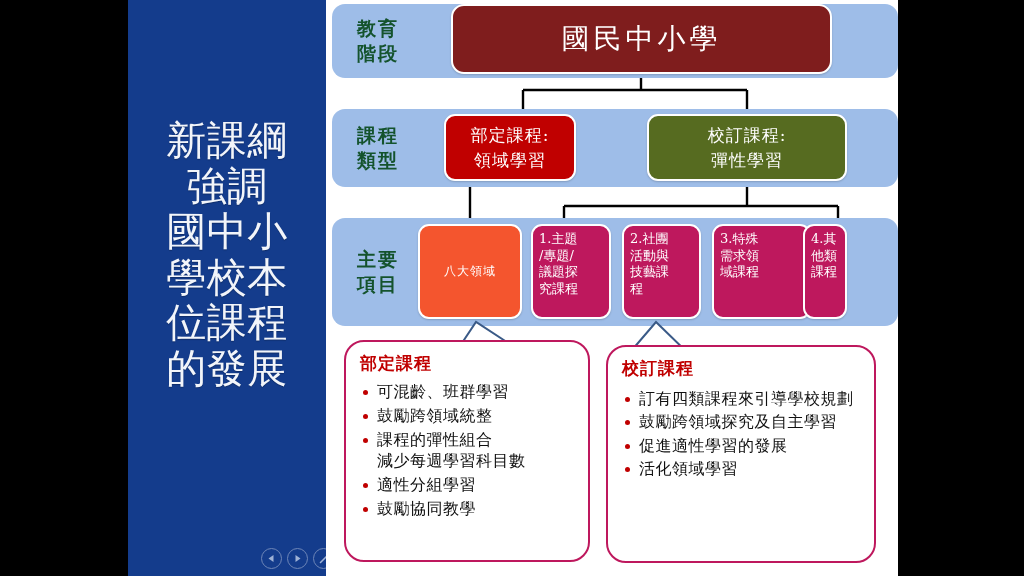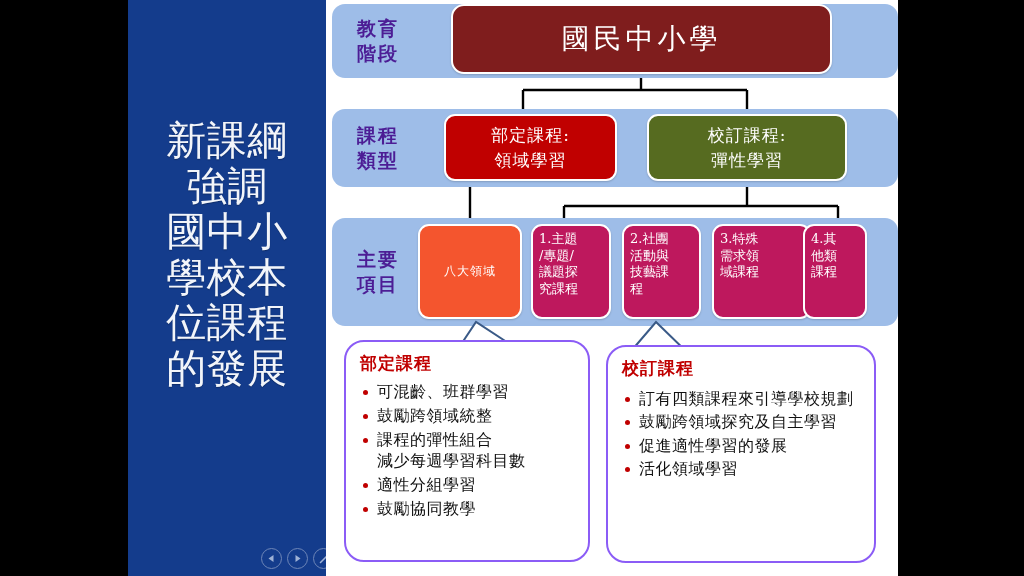--- a/index.html
+++ b/index.html
@@ -78,21 +78,21 @@
   #band-2 { top: 109px; height: 78px; }
   #band-3 { top: 218px; height: 108px; }
 
   .band-label {
     position: absolute;
     left: 14px;
     top: 50%;
     transform: translateY(-50%);
     width: 64px;
     text-align: center;
-    color: #4c1d95;
+    color: #14532d;
     font-size: 19px;
     line-height: 1.3;
     letter-spacing: 2px;
     white-space: pre-line;
     font-family: "DejaVu Serif", "Liberation Serif", serif;
     font-weight: 700;
   }
 
   
   .node {
@@ -113,21 +113,21 @@
     left: 125px; top: 4px;
     width: 381px; height: 70px;
     background: #7f1d1d;
     font-size: 28px;
     letter-spacing: 4px;
     border-radius: 13px;
   }
 
   #node-bu {
     left: 118px; top: 114px;
-    width: 173px; height: 67px;
+    width: 132px; height: 67px;
     background: #C00000;
     font-size: 17px;
     line-height: 1.42;
     letter-spacing: 1px;
   }
   #node-xiao {
     left: 321px; top: 114px;
     width: 200px; height: 67px;
     background: #566B20;
     font-size: 17px;
@@ -151,35 +151,35 @@
     line-height: 1.28;
     letter-spacing: 0px;
     align-items: flex-start;
     justify-content: flex-start;
     text-align: left;
     padding: 5px 4px 0 6px;
   }
   #node-i1 { left: 205px; width: 80px; }
   #node-i2 { left: 296px; width: 79px; }
   #node-i3 { left: 386px; width: 99px; }
-  #node-i4 { left: 477px; width: 64px; }
+  #node-i4 { left: 477px; width: 44px; }
 
   
   #connectors {
     position: absolute;
     left: 0; top: 0;
     width: 572px; height: 576px;
     pointer-events: none;
   }
 
   
   .callout {
     position: absolute;
     background: #FFFFFF;
-    border: 2px solid #8b5cf6;
+    border: 2px solid #be185d;
     border-radius: 20px;
     padding: 10px 10px 8px 14px;
     font-family: "DejaVu Serif", "Liberation Serif", serif;
   }
   #callout-left  { left: 18px;  top: 340px; width: 246px; height: 222px; }
   #callout-right { left: 280px; top: 345px; width: 270px; height: 218px; }
 
   .callout-title {
     color: #C00000;
     font-size: 17px;

